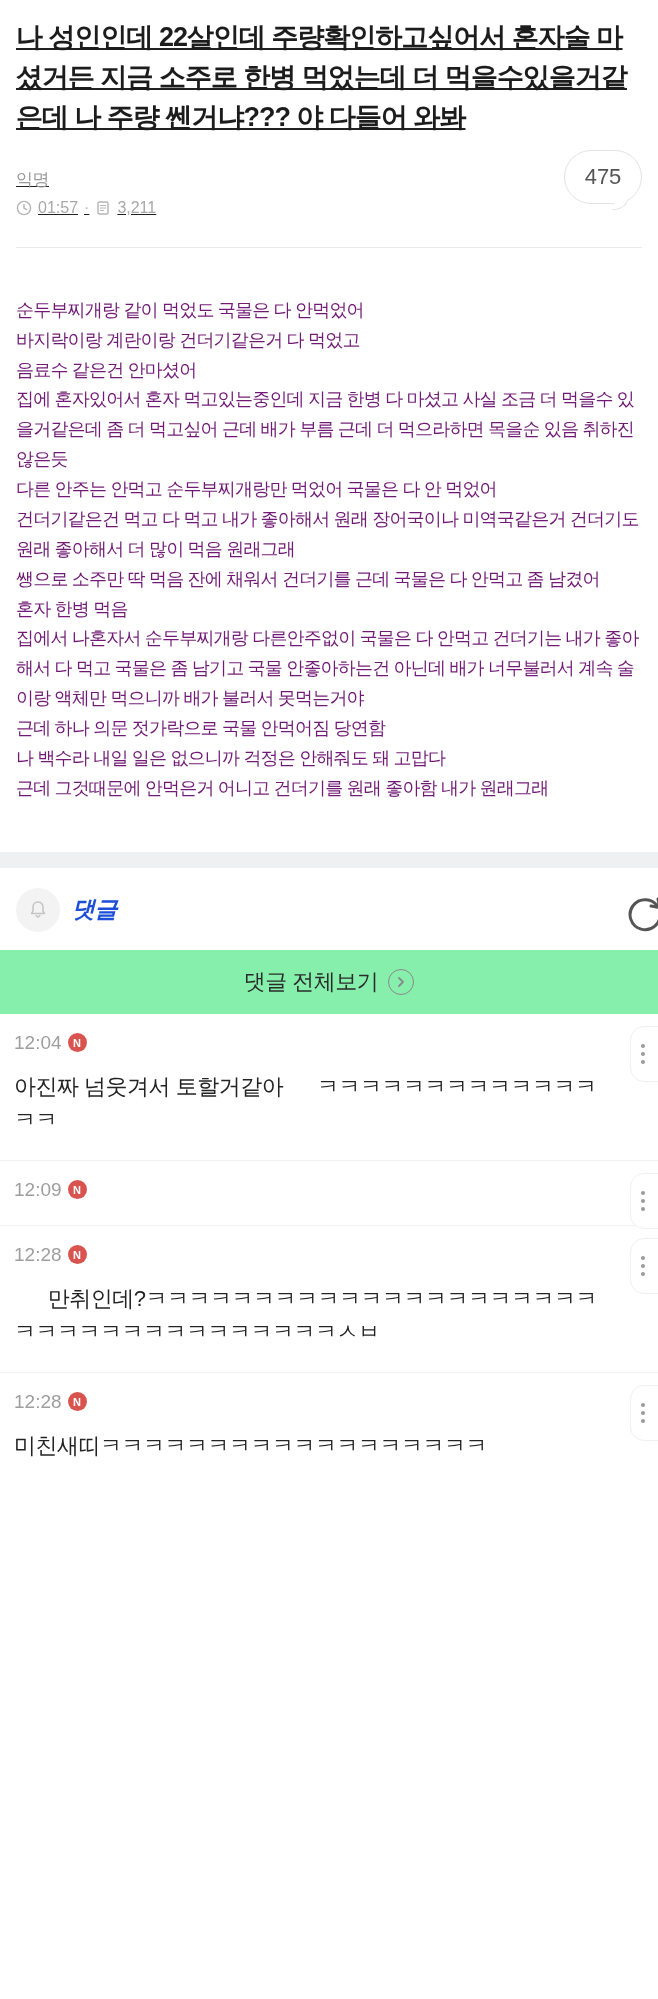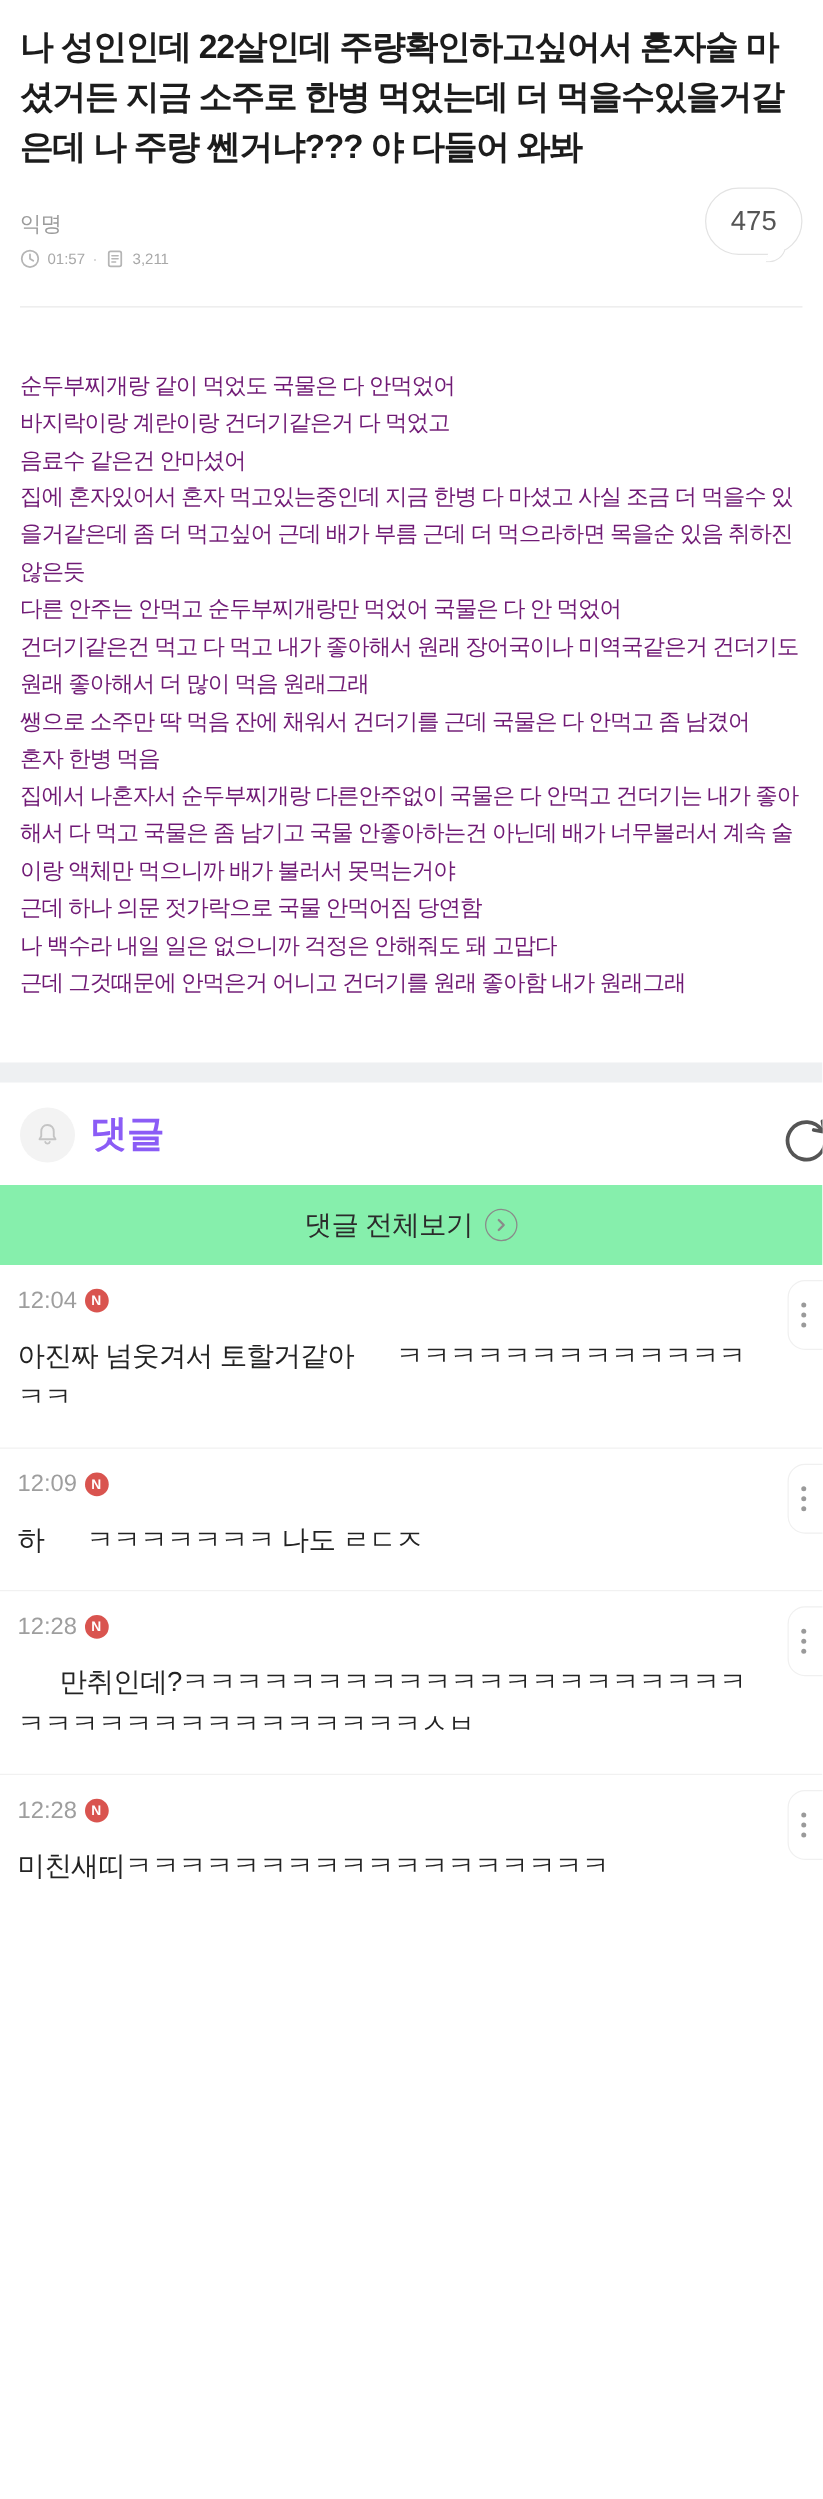--- a/index.html
+++ b/index.html
@@ -2,29 +2,29 @@
 <html><head>
 <meta charset="utf-8">
 <style>
   * { margin:0; padding:0; box-sizing:border-box; }
   html,body { background:#fff; }
   body {
     width:658px; height:1999px; overflow:hidden; position:relative;
     font-family:"Liberation Sans", sans-serif; color:#222;
   }
   
-  .post-head { position:relative; padding:18px 16px 4px 16px; }
+  .post-head { position:relative; padding:18px 16px 4px 16px;text-decoration:underline; }
   .post-title {
     font-size:27px; font-weight:600; color:#1c1c1c;
     line-height:1.48; letter-spacing:-1px; word-break:break-all;
     padding-right:4px;
   }
   .post-meta { margin-top:30px; }
   .author { font-size:17px; color:#9b9b9b; letter-spacing:-0.5px; }
-  .meta-row { margin-top:8px; display:flex; align-items:center; gap:6px; color:#a8a8a8; font-size:12px; }
+  .meta-row { margin-top:8px; display:flex; align-items:center; gap:6px; color:#a8a8a8; font-size:16px; }
   .meta-icon { width:16px; height:16px; display:inline-block; }
   .meta-dot { color:#bdbdbd; }
   .count-bubble {
     position:absolute; right:16px; top:150px;
     min-width:78px; height:54px; border:1.5px solid #e3e3e3; border-radius:27px;
     display:flex; align-items:center; justify-content:center;
     font-size:22px; color:#555; background:#fff;
   }
   .count-bubble::after {
     content:""; position:absolute; right:14px; bottom:-7px;
@@ -43,21 +43,21 @@
   
   .section-band { height:16px; background:#eef0f2; margin-top:48px; }
   
   .comments-head {
     display:flex; align-items:center; padding:20px 16px 18px 16px; position:relative;
   }
   .bell-wrap {
     width:44px; height:44px; border-radius:50%; background:#f3f3f3;
     display:flex; align-items:center; justify-content:center; margin-right:12px;
   }
-  .comments-title { font-size:30px; font-weight:700; color:#8b5cf6; letter-spacing:-0.5px; }
+  .comments-title { font-size:23px; font-weight:700; color:#1d4ed8; letter-spacing:-0.5px;font-style:italic; }
   .refresh-wrap { position:absolute; right:-10px; top:22px; }
   
   .view-all-bar {
     background:#86efac; height:64px;
     display:flex; align-items:center; justify-content:center; gap:10px;
     cursor:pointer;
   }
   .view-all-label { font-size:22px; color:#2b2b2b; letter-spacing:-0.5px; }
   .chev-circle {
     width:26px; height:26px; border:1.5px solid #8a8a8a; border-radius:50%;
@@ -181,21 +181,20 @@
           <i></i>
         </span>
     </div>
   </div>
 
   <div class="comment">
     <div class="comment-top">
       <span class="comment-time">12:09</span>
       <span class="new-badge">N</span>
     </div>
-    <div class="comment-text">하      ㅋㅋㅋㅋㅋㅋㅋ 나도 ㄹㄷㅈ</div>
     <div class="kebab-btn">
       <span class="kebab-dots">
           <i></i>
           <i></i>
           <i></i>
         </span>
     </div>
   </div>
 
   <div class="comment">

